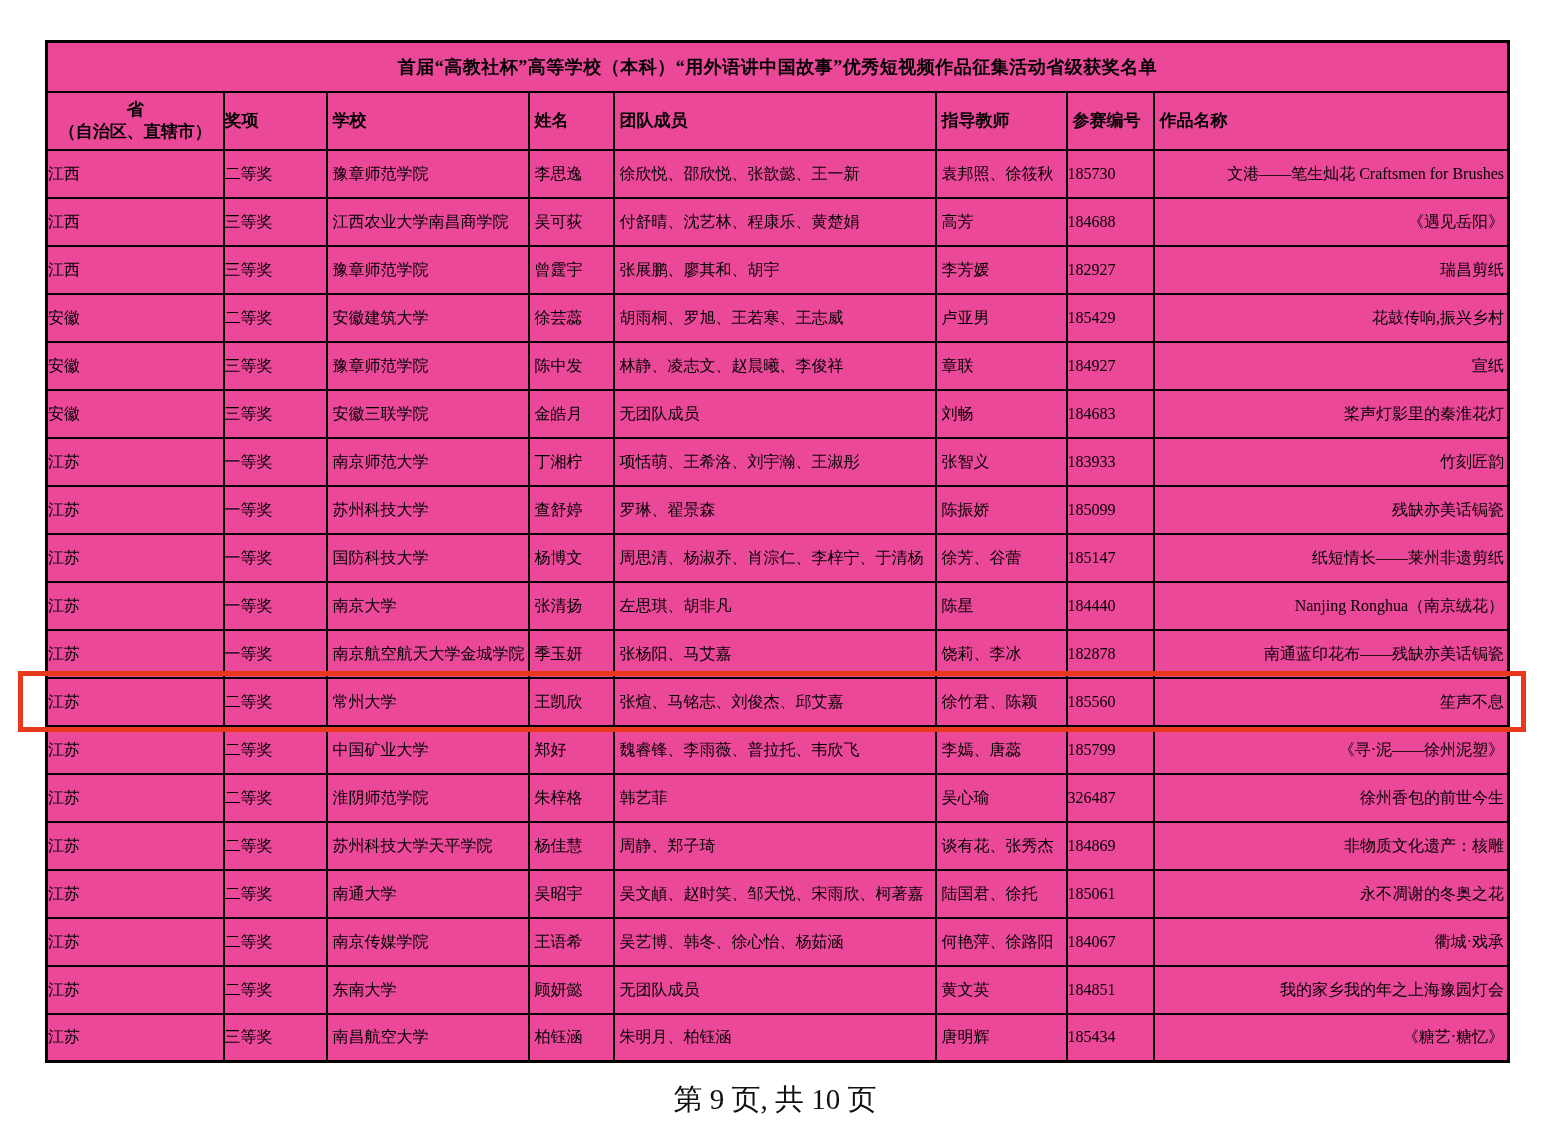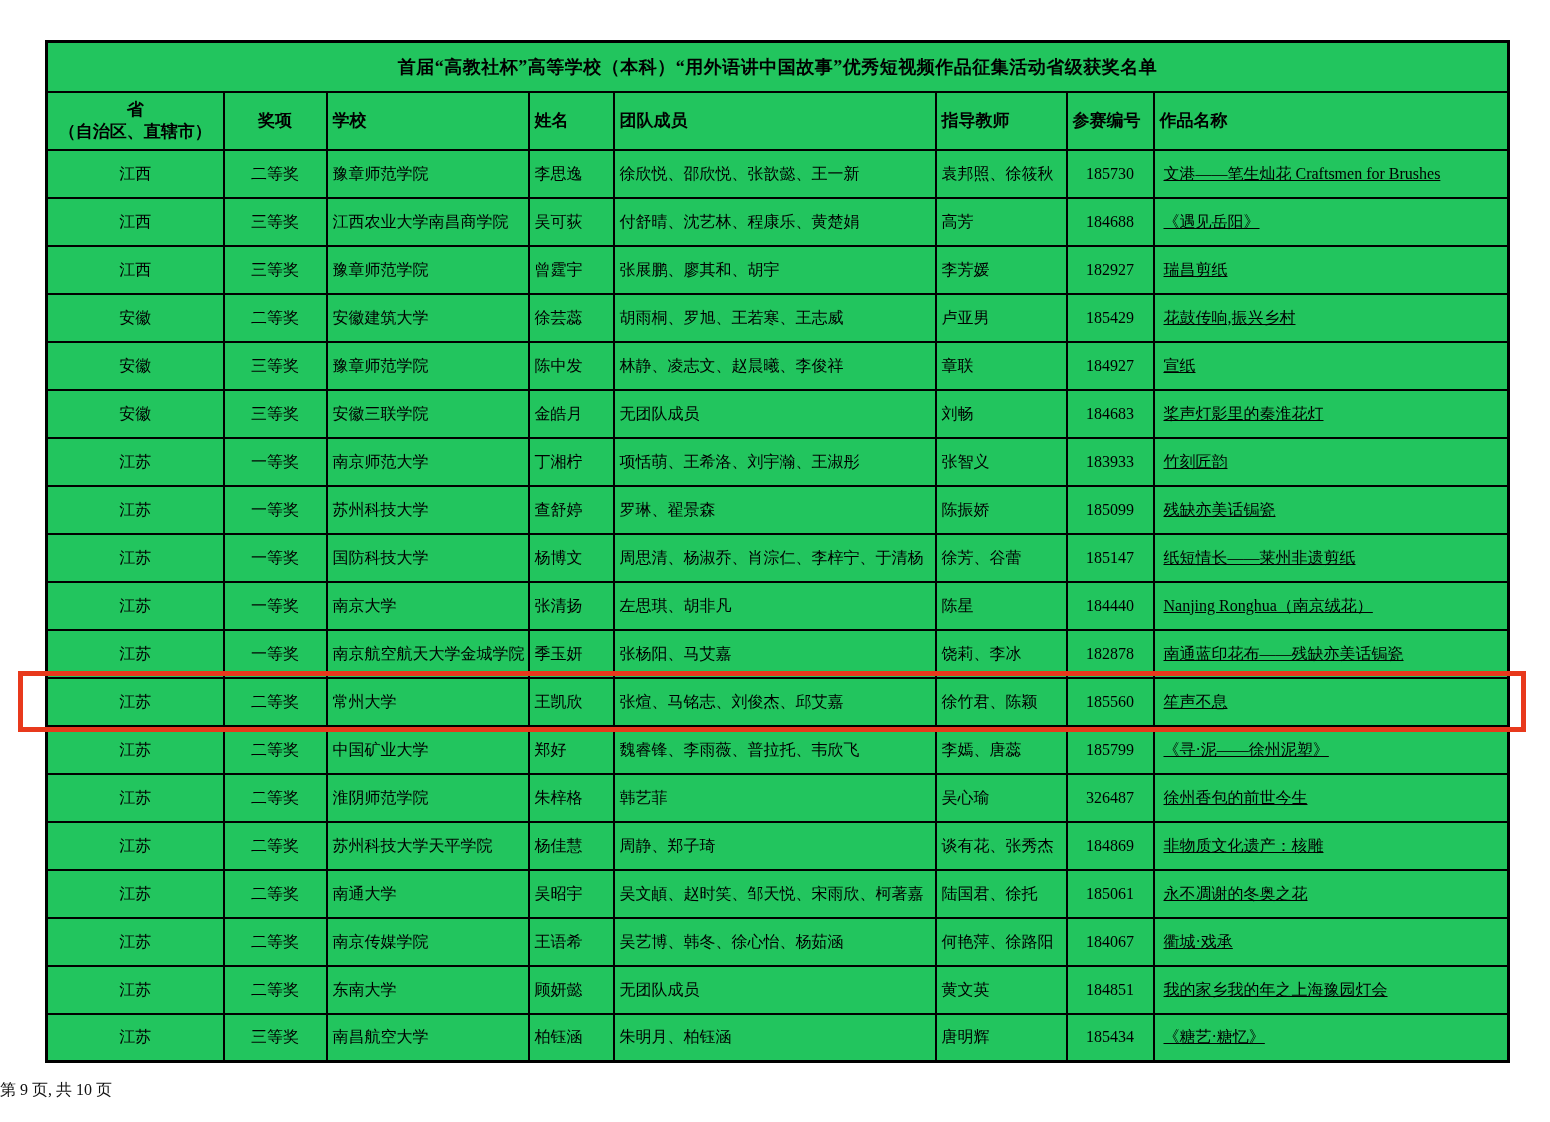--- a/index.html
+++ b/index.html
@@ -12,21 +12,21 @@
     overflow: hidden;
   }
   .page { position: relative; width: 1550px; height: 1122px; background: #fff; }
 
   table.award-table {
     position: absolute;
     left: 45px; top: 40px;
     width: 1462px;
     border-collapse: collapse;
     table-layout: fixed;
-    background: #22c55e;
+    background: #ec4899;
   }
   table.award-table td, table.award-table th {
     border: 2px solid #000;
     font-size: 16px;
     font-weight: normal;
     vertical-align: middle;
     overflow: hidden;
     line-height: 1.25;
   }
   table.award-table { border: 3px solid #000; }
@@ -38,43 +38,43 @@
     font-size: 18px;
     letter-spacing: 0.5px;
   }
   tr.header-row td {
     height: 58px;
     font-weight: bold;
     font-size: 17px;
   }
   tr.data-row td { height: 48px; }
 
-  .c-center { text-align: center; }
+  .c-center { text-align: left; }
   .c-left   { text-align: left; padding-left: 5px; padding-right: 3px; }
-  .c-work   { text-align: left; padding-left: 9px; padding-right: 3px; text-decoration: underline; }
+  .c-work   { text-align: right; padding-left: 1px; padding-right: 3px; }
   .hdr-province { text-align: center; line-height: 1.35; }
 
   .highlight-box {
     position: absolute;
     left: 18px;
     width: 1508px;
     height: 60px;
     top: 669px; 
     border: 5px solid #e8391c;
     background: transparent;
     pointer-events: none;
   }
 
   .page-footer {
     position: absolute;
     left: 0; top. : 0;
     top: 1080px;
     width: 1550px;
-    text-align: left;
-    font-size: 16px;
+    text-align: center;
+    font-size: 29px;
     color: #111;
     font-family: "Liberation Serif", "DejaVu Serif", serif;
   }
 </style>
 </head>
 <body>
 
 <div class="page">
 
   <table class="award-table">

